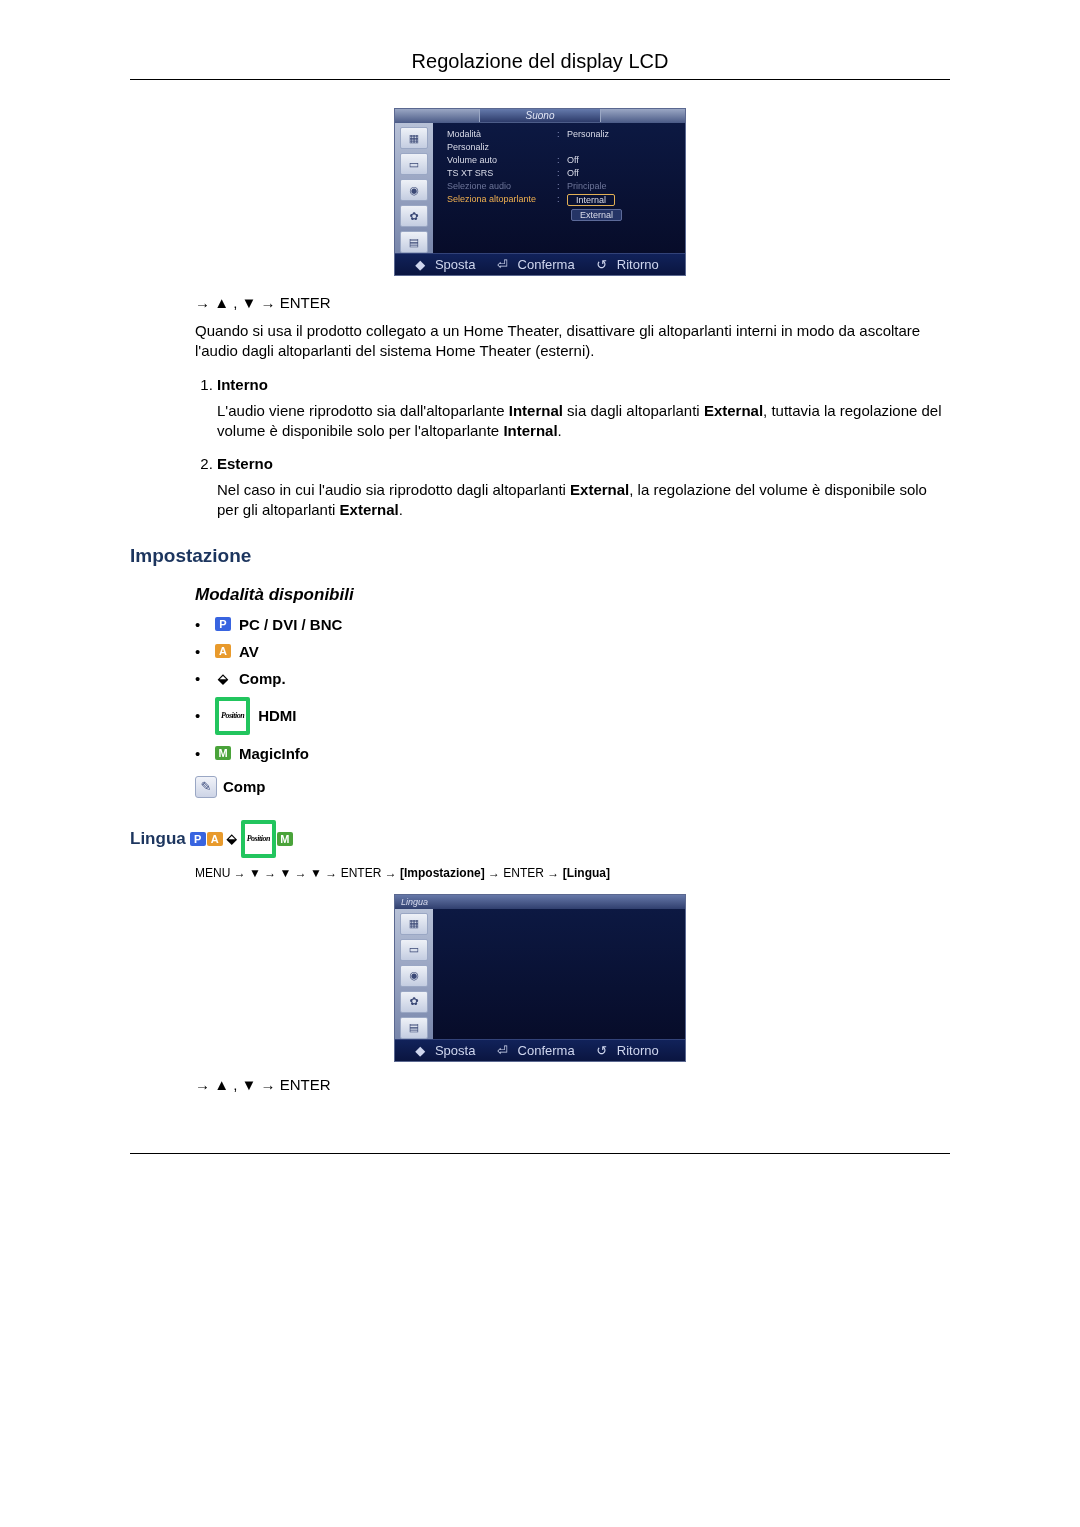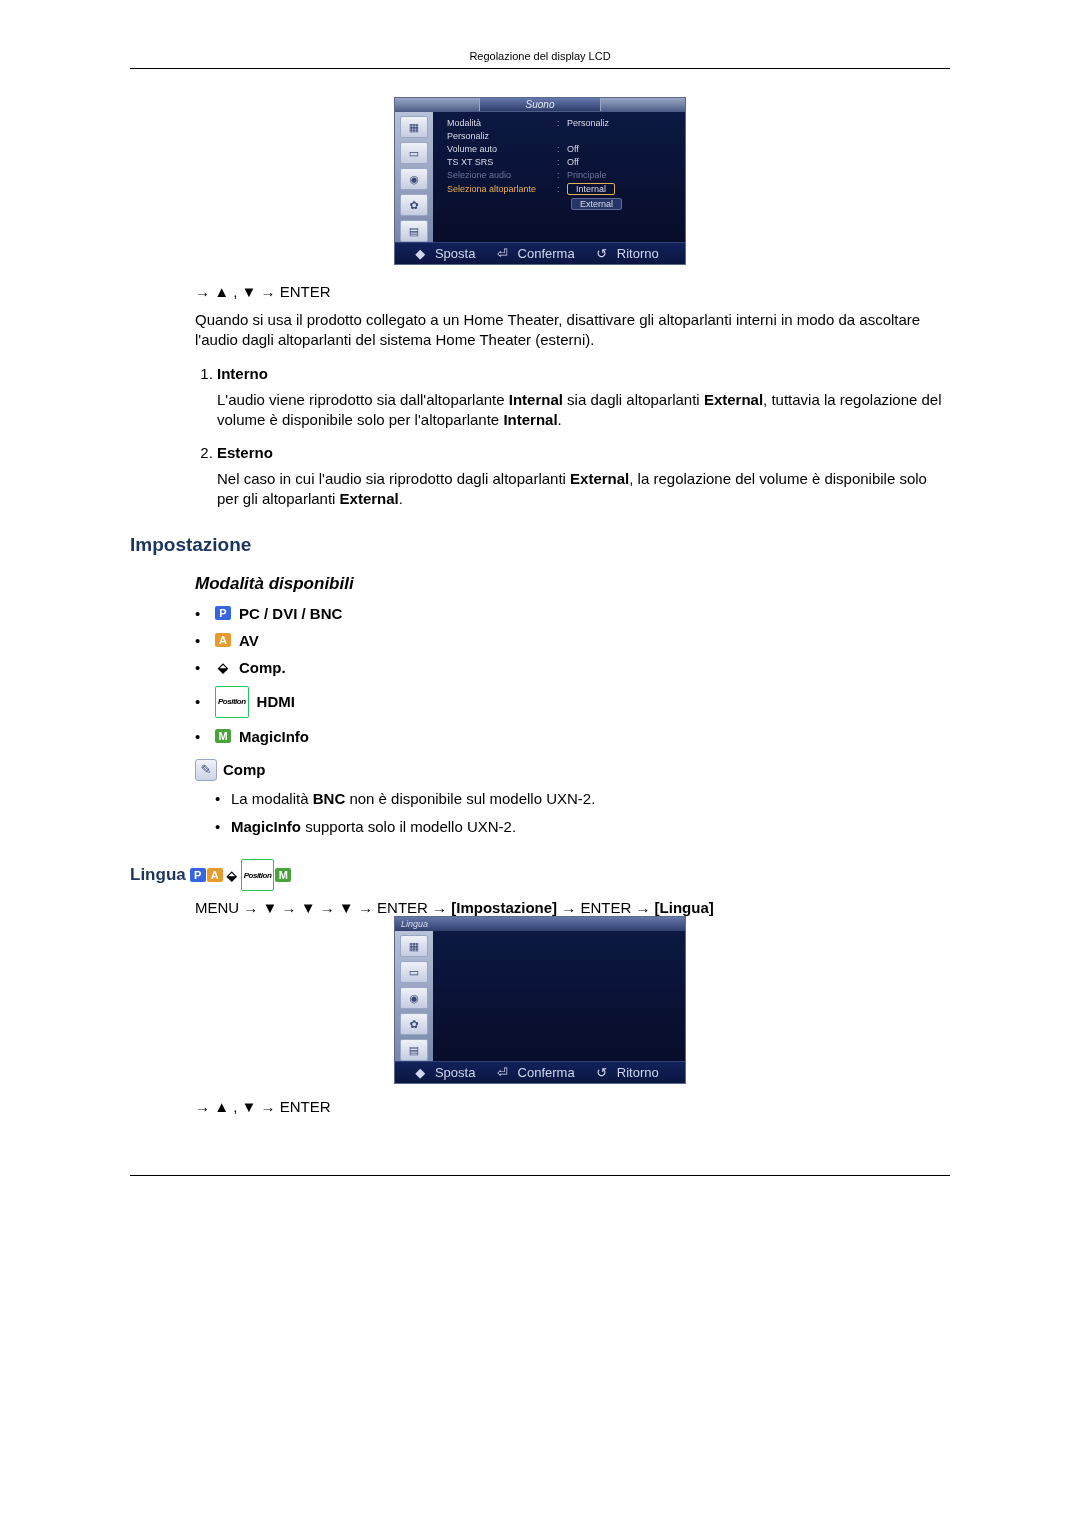--- a/index.html
+++ b/index.html
@@ -9,21 +9,21 @@
     font-family: Arial, Helvetica, sans-serif;
     font-size: 14px;
     color: #000;
     width: 1080px;
   }
   .page {
     padding: 50px 130px 40px 130px;
   }
   .header-title {
     text-align: center;
-    font-size: 11px;
+    font-size: 20px;
     padding-bottom: 6px;
   }
   .hr {
     border-top: 1px solid #000;
     margin-bottom: 28px;
   }
   .bottom-rule {
     border-top: 1px solid #000;
     margin-top: 60px;
   }
@@ -77,21 +77,21 @@
     display: flex;
     align-items: center;
     justify-content: center;
     color: #3b4976;
     font-size: 11px;
   }
   .osd-main {
     flex: 1;
     padding: 6px 8px 4px 14px;
   }
-  .osd-row { display: flex; margin-bottom: 3px; align-items: center; }
+  .osd-row { display: flex; margin-bottom: 3px; }
   .osd-label { width: 110px; color: #d9dbe8; }
   .osd-colon { width: 10px; color: #8f97c2; }
   .osd-value { flex: 1; color: #d9dbe8; }
   .osd-dim { color: #6d7599; }
   .osd-hl { color: #f0b050; }
   .osd-selected {
     display: inline-block;
     border: 1px solid #e2b055;
     padding: 0 8px;
     color: #d9dbe8;
@@ -182,24 +182,24 @@
     background: none;
     color: #000;
     font-size: 13px;
   }
   .badge-hdmi {
     width: auto;
     padding: 9px 2px;
     height: 12px;
     background: #fff;
     color: #000;
-    font-family: Liberation Sans, sans-serif;
+    font-family: Liberation Serif, serif;
     font-style: italic;
     font-size: 8px;
-    border: 1px solid #22c55e;
+    border: 4px solid #22c55e;
     letter-spacing: -0.5px;
   }
   .badge-m { background: #4aa33a; }
   .bold { font-weight: bold; }
   .nota-row {
     margin: 14px 0 8px 65px;
     display: flex;
     align-items: center;
     gap: 6px;
   }
@@ -238,21 +238,22 @@
     font-size: 17px;
     font-weight: bold;
     margin: 22px 0 8px 0;
     display: flex;
     align-items: center;
     gap: 2px;
   }
   .lingua-badges { display: inline-flex; gap: 1px; align-items: center; margin-left: 2px; }
   .menu-path {
     margin-left: 65px;
-    font-size: 15px;
+    font-size: 12px;
+    margin-bottom: 14px;
   }
   .menu-path .osd-key {
     font-weight: bold;
   }
 
   
   .osd2 {
     width: 290px;
     margin: 0 auto 14px auto;
     background: linear-gradient(#0d1a45, #060a25);
@@ -421,24 +422,20 @@
         <span class="dot">•</span>
         <span class="badge badge-m">M</span>
         <span class="bold"> MagicInfo</span>
       </li>
     </ul>
 
   <div class="nota-row">
     <span class="nota-icon">✎</span>
     <span class="nota-label">Comp</span>
   </div>
-  <ul class="dots" id="nota-list">
-      <li>La modalità <b>BNC</b> non è disponibile sul modello UXN-2.</li>
-      <li><b>MagicInfo</b> supporta solo il modello UXN-2.</li>
-    </ul>
 
   <h3 class="lingua-h">
     <span>Lingua</span>
     <span class="lingua-badges">
       <span class="badge badge-p">P</span>
       <span class="badge badge-a">A</span>
       <span class="badge badge-comp">⬙</span>
       <span class="badge badge-hdmi">Position</span>
       <span class="badge badge-m">M</span>
     </span>

